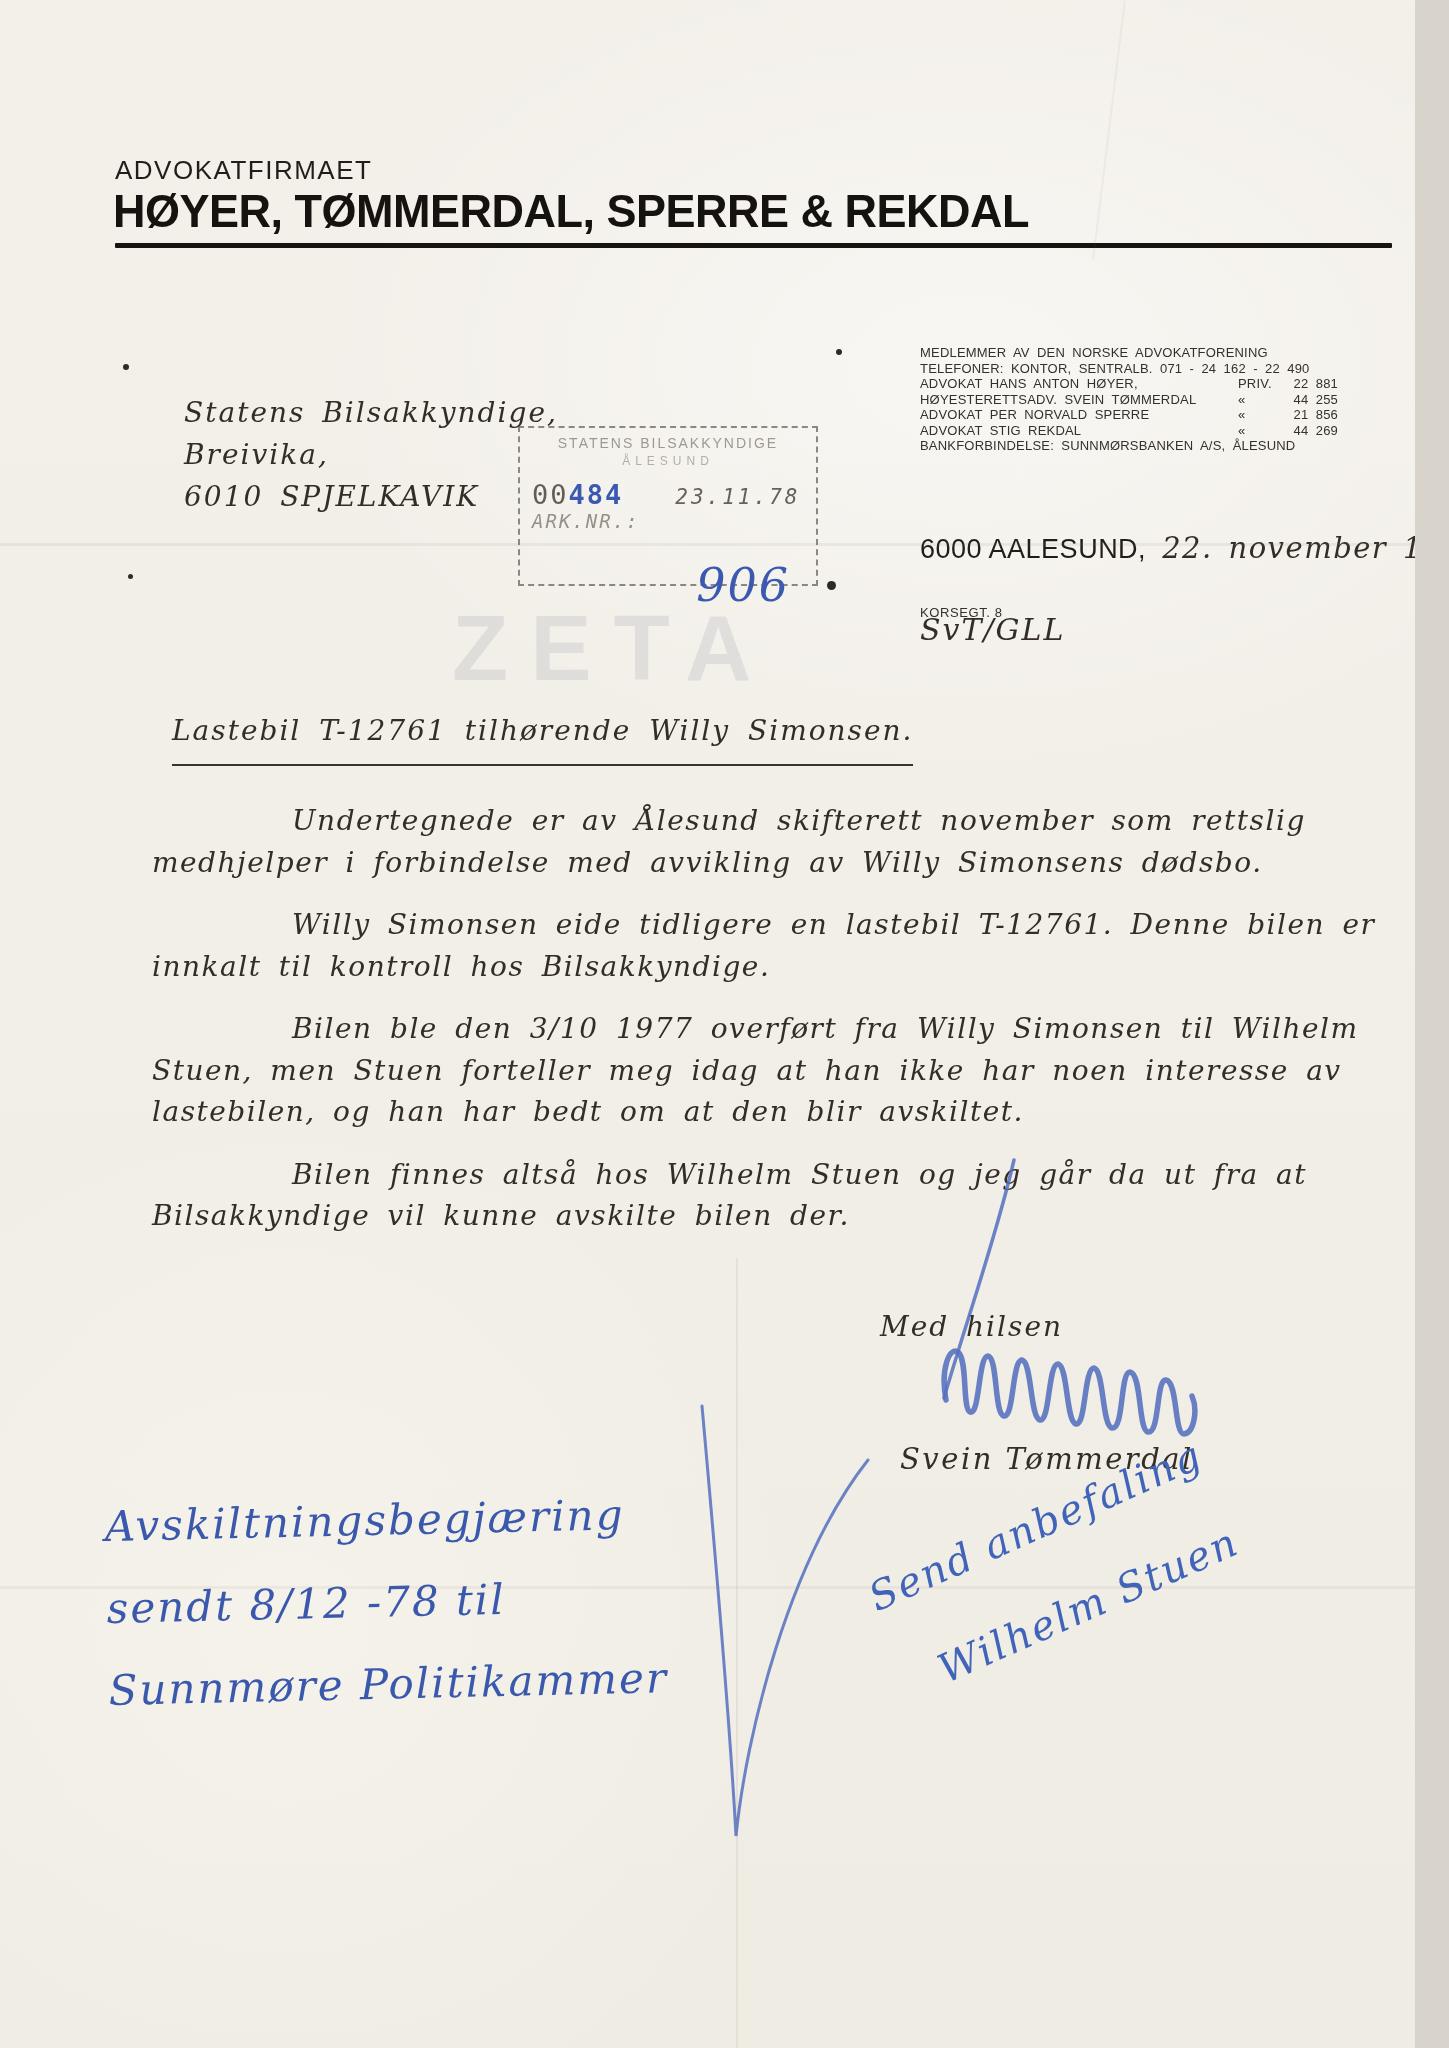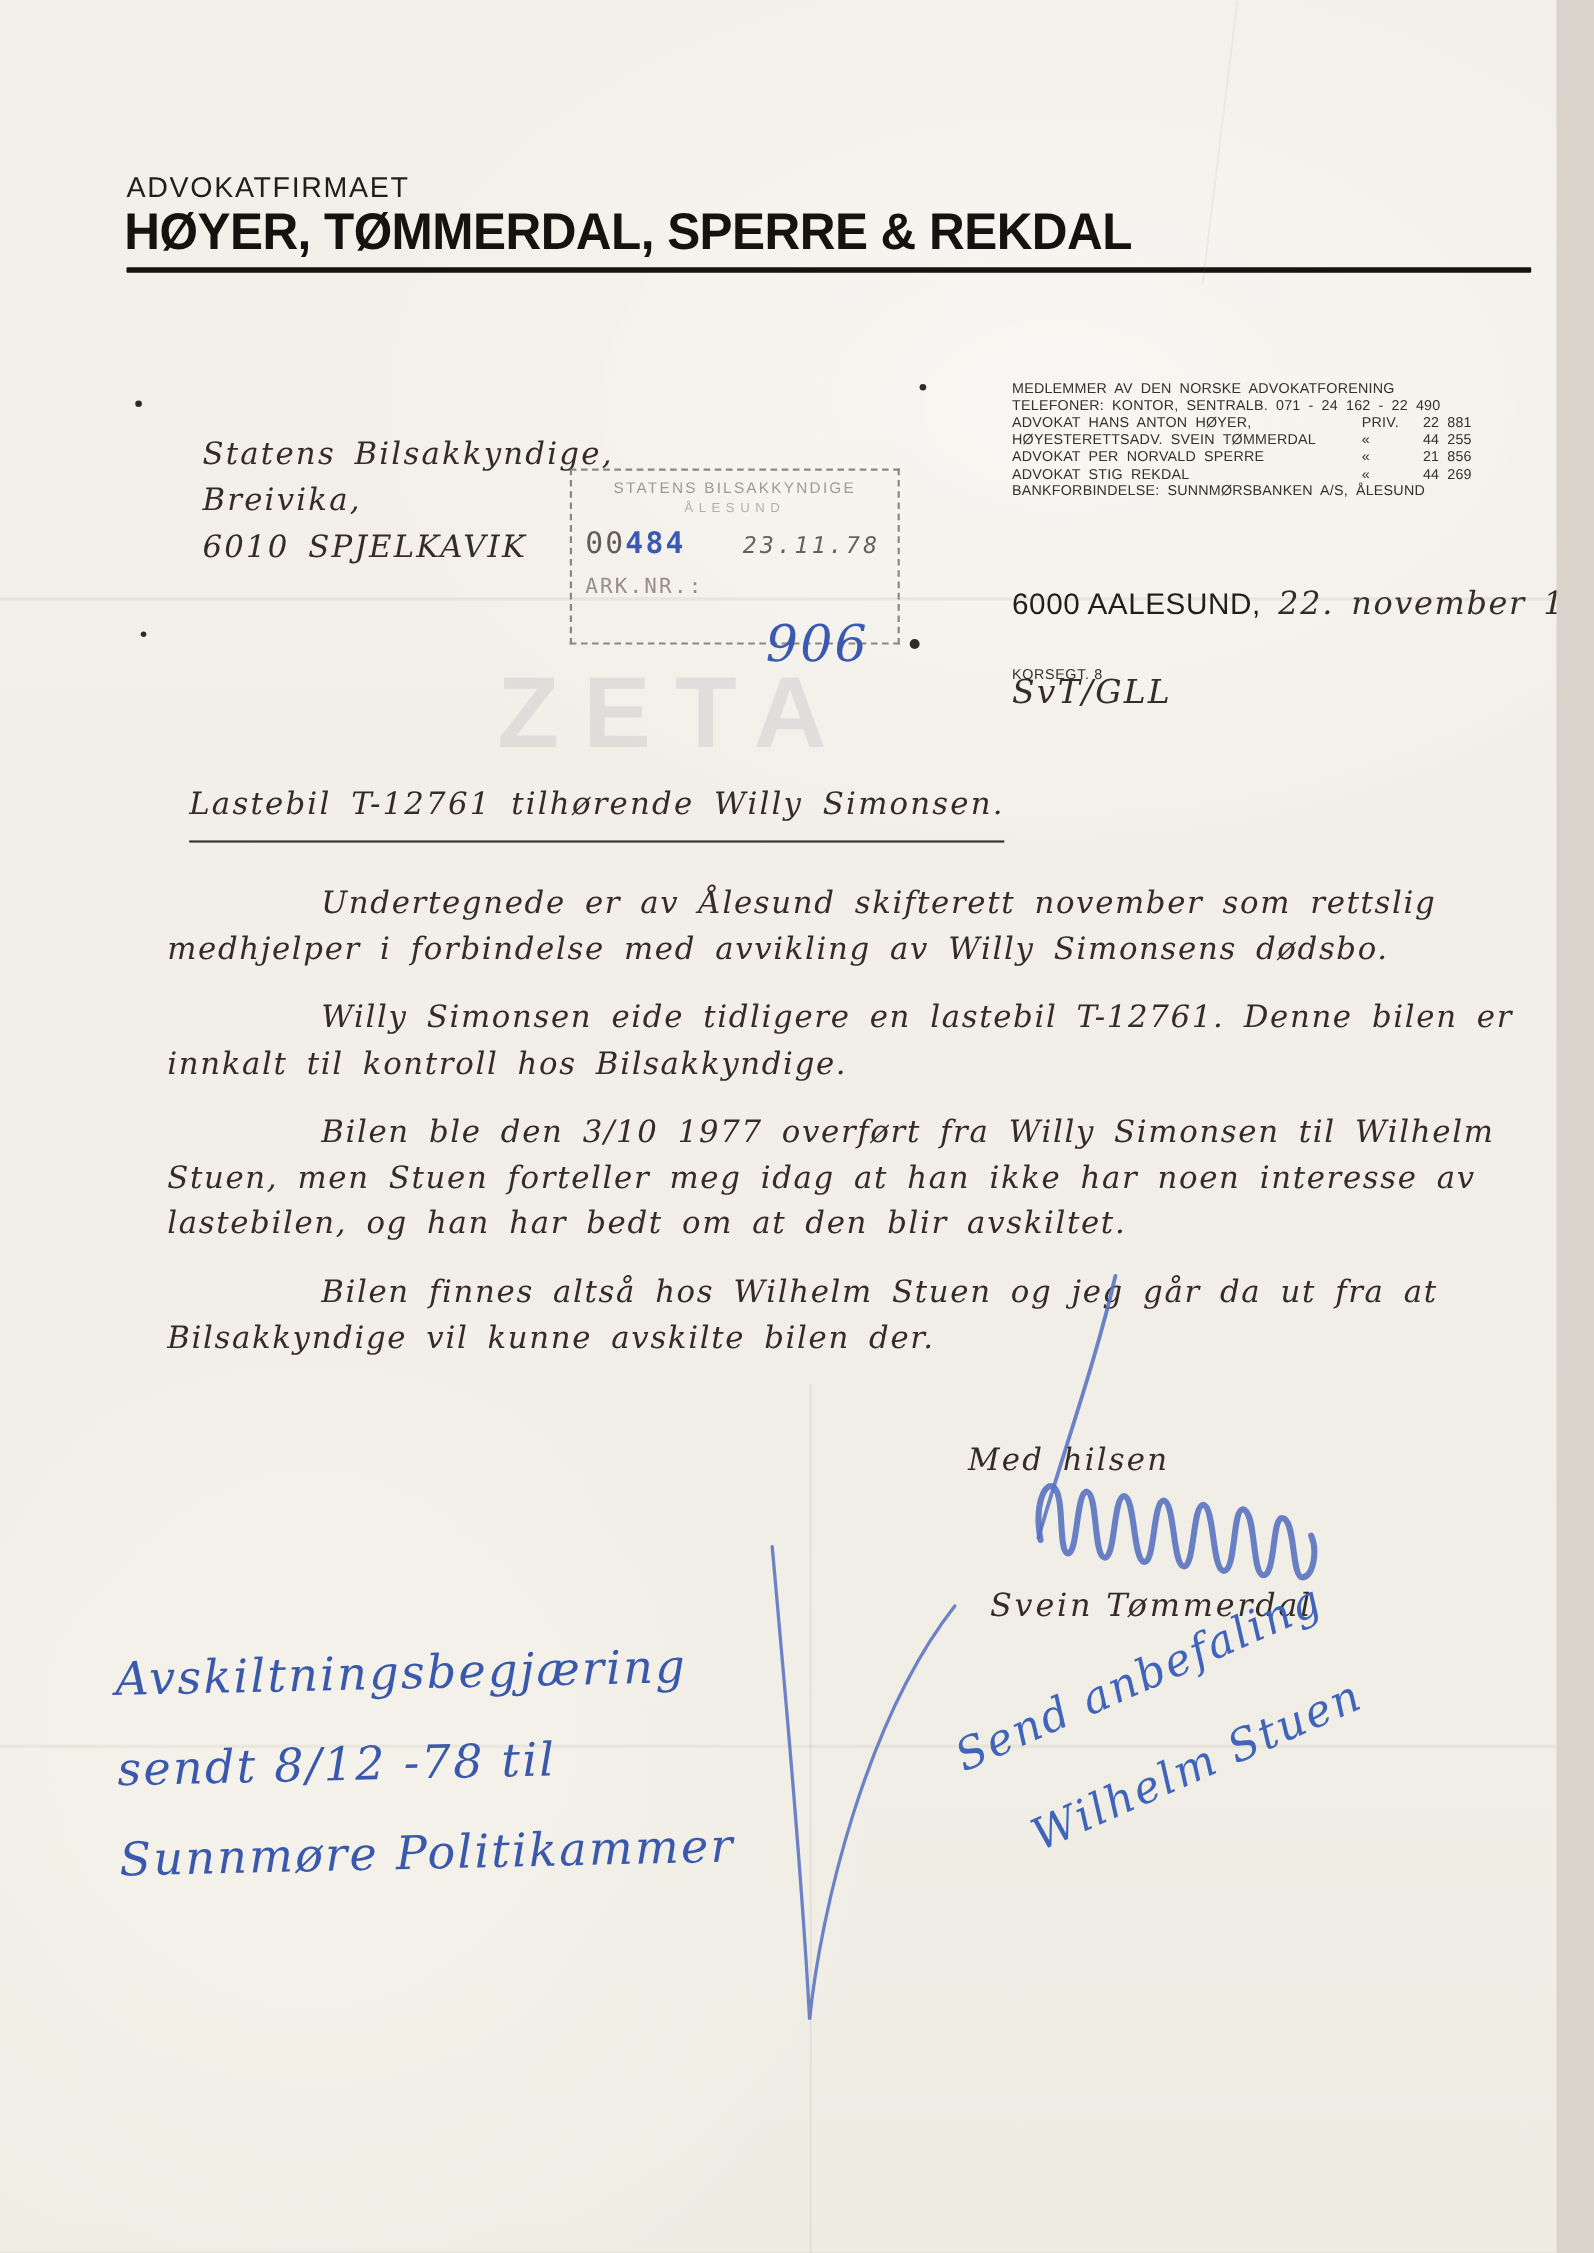--- a/index.html
+++ b/index.html
@@ -22,22 +22,22 @@
   .recipient{left:184px; top:392px; font-size:28px; line-height:42px; letter-spacing:2px; word-spacing:6px;}
   
   .stamp{left:518px; top:426px; width:300px; height:160px; border:2px dashed rgba(86,78,68,0.65);
          box-sizing:border-box; padding:7px 12px 0 12px;}
   .stamp-l1{font-size:14px; letter-spacing:2px; color:rgba(86,78,68,0.55); text-align:center; white-space:nowrap;}
   .stamp-l2{font-size:12px; letter-spacing:5px; color:rgba(86,78,68,0.42); text-align:center; margin-top:3px;}
   .stamp-row{display:flex; align-items:baseline; margin-top:11px; font-family:"DejaVu Sans Mono","Liberation Mono",monospace;}
   .stamp-num-black{font-size:27px; color:rgba(62,55,48,0.8); letter-spacing:2px;}
   .stamp-num-blue{font-size:27px; color:#3c59b2; font-weight:bold; letter-spacing:2px;}
   .stamp-date{font-size:21px; color:rgba(62,55,48,0.78); margin-left:52px; letter-spacing:3px;font-style:italic;}
-  .stamp-ark{margin-top:12px; font-size:19px; letter-spacing:2px; color:rgba(86,78,68,0.6);
-             font-family:"DejaVu Sans Mono","Liberation Mono",monospace;}
+  .stamp-ark{font-size:19px; letter-spacing:2px; color:rgba(86,78,68,0.6);
+             font-family:"DejaVu Sans Mono","Liberation Mono",monospace;font-style:italic;}
   .stamp-906{right:26px; bottom:-28px; font-size:46px; color:#3c59b2; letter-spacing:2px;}
   
   .info{left:920px; top:345px; width:418px; font-size:13px; line-height:15.5px; color:#35302a;
         letter-spacing:0.2px; word-spacing:3.5px;}
   .info-row{display:flex; align-items:flex-start;}
   .info-row .l{flex:1; white-space:nowrap;}
   .info-row .m{min-width:44px; text-align:left;}
   .info-row .r{min-width:56px; text-align:right; white-space:nowrap;}
   .info-row .m:empty,.info-row .r:empty{display:none;}
   

